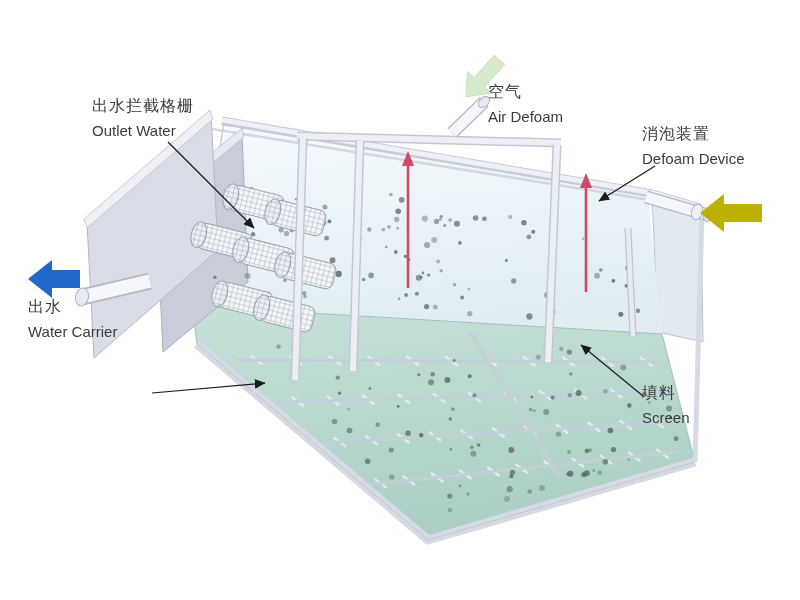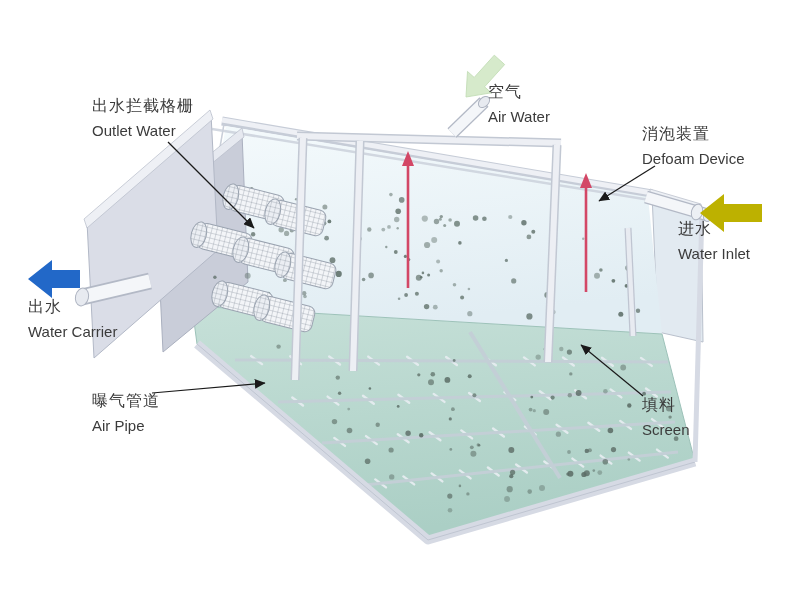--- a/index.html
+++ b/index.html
@@ -372,36 +372,28 @@
     <line x1="643" y1="396" x2="581" y2="345" marker-end="url(#ah)"></line>
   </g>
 </svg>
 
 <div class="label" style="left:92px;top:93px">
   <div class="zh">出水拦截格栅</div>
   <div class="en">Outlet Water</div>
 </div>
 <div class="label" style="left:488px;top:79px">
   <div class="zh">空气</div>
-  <div class="en">Air Water</div>
+  <div class="en">Air Defoam</div>
 </div>
 <div class="label" style="left:642px;top:121px">
   <div class="zh">消泡装置</div>
   <div class="en">Defoam Device</div>
 </div>
-<div class="label" style="left:678px;top:216px">
-  <div class="zh">进水</div>
-  <div class="en">Water Inlet</div>
-</div>
 <div class="label" style="left:28px;top:294px">
   <div class="zh">出水</div>
   <div class="en">Water Carrier</div>
 </div>
-<div class="label" style="left:92px;top:388px">
-  <div class="zh">曝气管道</div>
-  <div class="en">Air Pipe</div>
-</div>
-<div class="label" style="left:642px;top:392px">
+<div class="label" style="left:642px;top:380px">
   <div class="zh">填料</div>
   <div class="en">Screen</div>
 </div>
 
 </div>
 
 </body></html>

